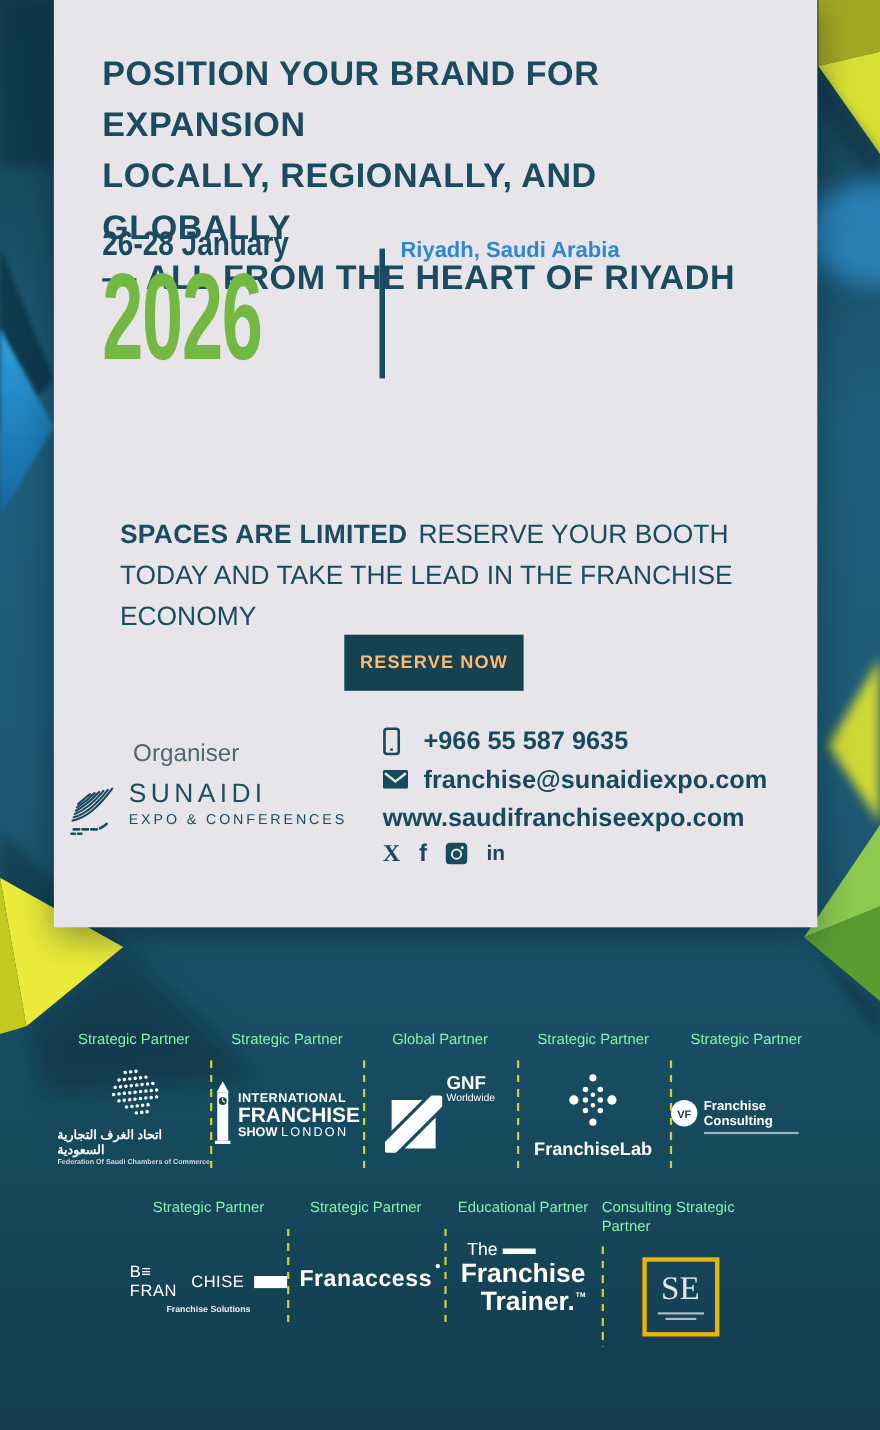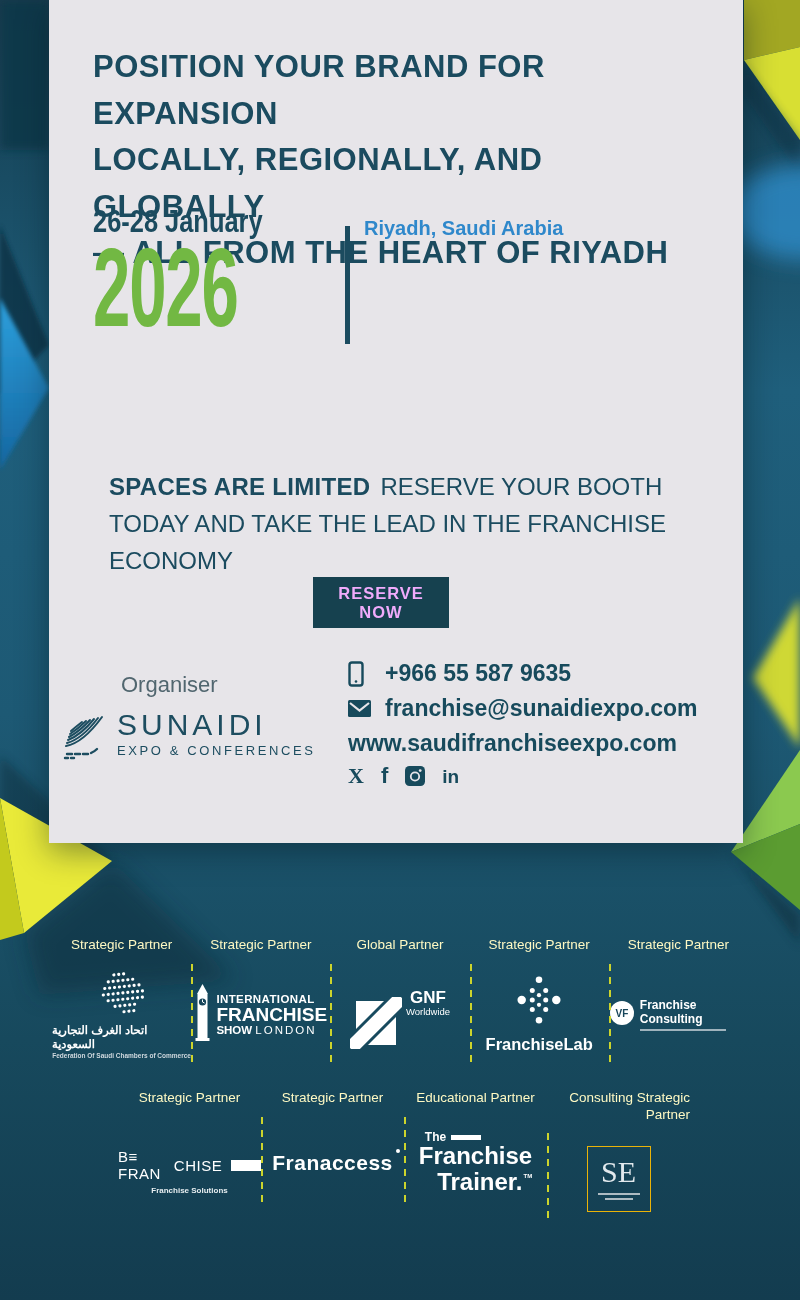--- a/index.html
+++ b/index.html
@@ -19,87 +19,87 @@
   .year{font-size:112px;font-weight:700;color:#72b843;line-height:.92;margin-top:-4px;
         transform:scaleX(.60);transform-origin:left;letter-spacing:-2px;}
   .date-divider{width:5px;height:118px;background:#1b4b5f;margin-top:22px;}
   .venue-col{margin-left:14px;padding-top:10px;}
   .venue-name{font-size:34px;font-weight:700;color:#1b4b5f;line-height:1.25;}
   .venue-desc{font-size:30px;font-weight:700;color:#1b4b5f;line-height:1.45;}
   .venue-city{font-size:20px;font-weight:700;color:#2f88cb;line-height:1.45;}
   .limited{position:absolute;left:44px;top:452px;width:630px;margin:16px;
            font-size:24px;line-height:1.55;color:#1b4b5f;}
   .limited strong{font-weight:700;margin-right:10px;letter-spacing:.3px;}
-  .reserve-btn{position:absolute;left:264px;top:577px;width:136px;height:51px;
-               background:#16414f;color:#f0abfc;border:none;cursor:pointer;
+  .reserve-btn{position:absolute;left:264px;top:577px;width:163px;height:51px;
+               background:#16414f;color:#fdba74;border:none;cursor:pointer;
                font-family:"Liberation Sans",sans-serif;font-size:16.5px;font-weight:700;letter-spacing:1px;}
   
   .organiser{position:absolute;left:14px;top:672px;width:270px;}
   .org-label{margin-left:58px;font-size:22px;color:#51666f;}
   .org-logo{display:flex;align-items:flex-start;margin-top:12px;}
   .org-text{margin-left:6px;}
-  .org-name{font-size:30px;letter-spacing:4px;color:#1d4d60;line-height:1;}
+  .org-name{font-size:24px;letter-spacing:4px;color:#1d4d60;line-height:1;}
   .org-sub{font-size:13px;letter-spacing:2.6px;color:#1d4d60;margin-top:3px;}
   
   .contact{position:absolute;left:299px;top:660px;width:390px;color:#174a5c;}
   .c-row{display:flex;align-items:center;margin-bottom:8px;min-height:26px;}
   .c-ic{width:24px;display:flex;justify-content:flex-start;}
   .c-txt{font-size:23px;font-weight:700;margin-left:13px;}
   .c-web{font-size:23px;font-weight:700;margin:3px 0 6px 0;}
   .socials{display:flex;align-items:center;gap:17px;margin-top:8px;}
   .soc{color:#174a5c;font-weight:700;font-size:20px;line-height:1;cursor:pointer;display:flex;align-items:center;}
 
   
   .partners{position:absolute;left:0;top:936px;width:800px;z-index:2;color:#fff;}
   .prow{display:flex;}
   .prow1{margin:0 52px;}
   .prow2{margin:22px 110px 0 118px;}
   .pcol{flex:1;display:flex;flex-direction:column;align-items:center;}
-  .plabel{font-size:13.5px;line-height:18px;color:#fef9c3;text-align:right;}
+  .plabel{font-size:13.5px;line-height:18px;color:#86efac;text-align:left;}
   .plabel.two{line-height:17px;}
   .plogo{position:relative;width:100%;height:105px;margin-top:8px;
          display:flex;flex-direction:column;align-items:center;justify-content:center;}
   .prow2 .plogo{height:95px;}
   .pcol+.pcol .plogo::before{content:"";position:absolute;left:0;top:2px;bottom:2px;width:2px;
       background:repeating-linear-gradient(180deg,#ccd42c 0 7px,transparent 7px 13px);}
   .prow2 .pcol:first-child .plogo{margin-top:26px;height:77px;}
   .arabic{font-size:11.5px;font-weight:700;margin-top:3px;}
   .fscc-en{font-size:6.5px;color:#cfd8de;margin-top:1px;font-weight:700;}
   .ifs{display:flex;align-items:center;}
   .ifs-text{margin-left:5px;text-align:left;}
   .ifs-l1{font-size:11.5px;font-weight:800;letter-spacing:.4px;}
   .ifs-l2{font-size:19px;font-weight:800;line-height:1;}
   .ifs-l3{font-size:11.5px;}
   .ifs-l3 b{font-weight:800;}
   .ifs-l3 span{font-weight:300;letter-spacing:2px;}
   .gnf{display:flex;align-items:flex-start;}
   .gnf-sym{margin-top:20px;}
-  .gnf-text{margin-left:4px;text-align:center;margin-top:12px;}
+  .gnf-text{margin-left:4px;text-align:left;margin-top:0;}
   .gnf-name{font-size:17px;font-weight:800;line-height:1;}
   .gnf-sub{font-size:9.5px;}
   .flab-name{font-size:16.5px;font-weight:700;margin-top:6px;}
   .vf{display:flex;align-items:center;}
   .vf-right{margin-left:5px;text-align:left;}
   .vf-name{font-size:12px;font-weight:700;}
   .vf-tag{width:86px;height:2px;background:#9fb3bd;margin-top:3px;}
   .bef-line{font-size:15px;letter-spacing:.5px;display:flex;align-items:center;}
   .bef-bold{font-weight:400;}
   .bef-light{font-weight:300;}
   .bef-block{display:inline-block;width:36px;height:11px;background:#fff;margin-left:9px;}
   .bef-sub{font-size:8px;margin-top:4px;color:#e6edf0;font-weight:700;}
   .fracc{font-size:21px;font-weight:800;letter-spacing:.5px;position:relative;}
   .fracc .fa-dot{position:absolute;right:-7px;top:-2px;width:4px;height:4px;border-radius:50%;background:#fff;}
   .ftr{display:flex;flex-direction:column;align-items:center;line-height:1;}
   .ftr-top{display:flex;align-items:center;align-self:flex-start;margin-left:6px;}
-  .ftr-the{font-size:12px;font-weight:700;}
+  .ftr-the{font-size:16px;font-weight:400;}
   .ftr-bar{width:30px;height:5px;background:#fff;margin-left:5px;}
   .ftr-l2{font-size:24px;font-weight:800;margin-top:1px;}
   .ftr-l3{font-size:24px;font-weight:800;align-self:flex-end;margin-top:2px;display:flex;}
   .ftr-tm{font-size:6px;margin-top:3px;margin-left:1px;}
-  .se-box{width:62px;height:64px;border:1px solid #eab308;display:flex;flex-direction:column;
+  .se-box{width:62px;height:64px;border:4px solid #eab308;display:flex;flex-direction:column;
           align-items:center;justify-content:center;}
   .se-name{font-family:"Liberation Serif",serif;font-size:30px;color:#e2e9ed;line-height:1;}
   .se-bar1{width:42px;height:2px;background:#aebbc2;margin-top:6px;}
   .se-bar2{width:28px;height:2px;background:#aebbc2;margin-top:3px;}
 </style>
 </head>
 <body>
 
 <div class="page">
 

